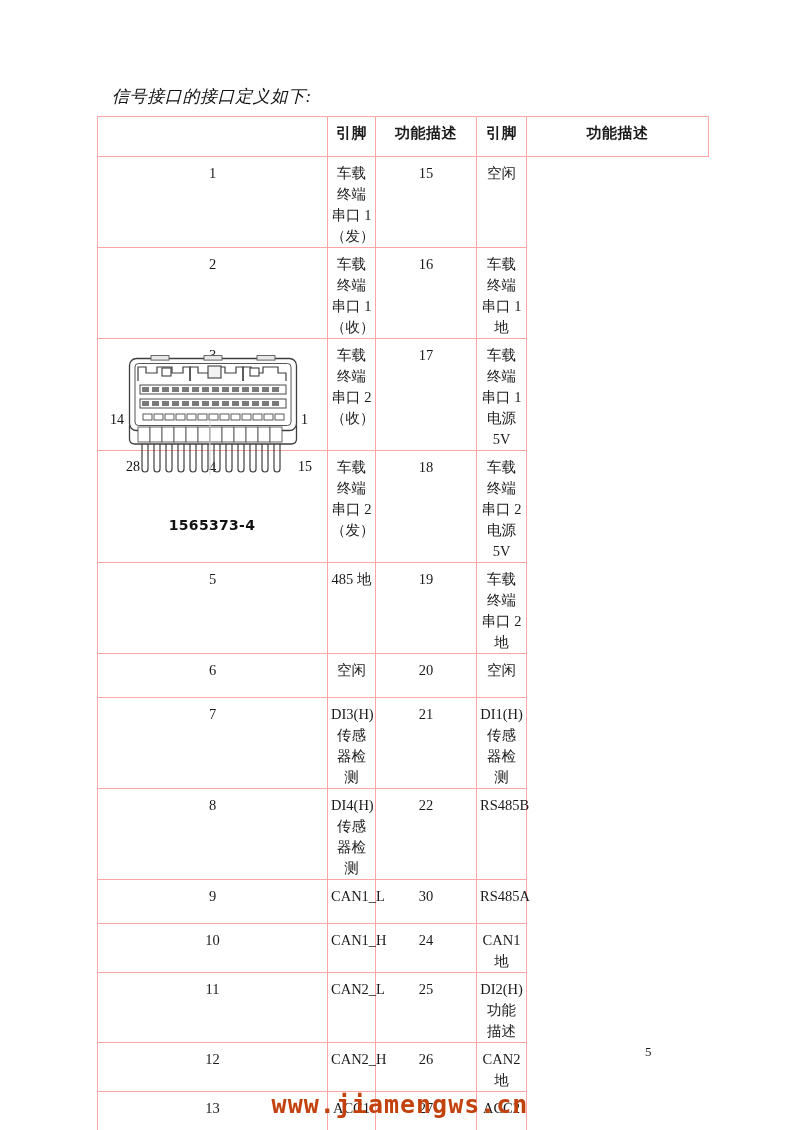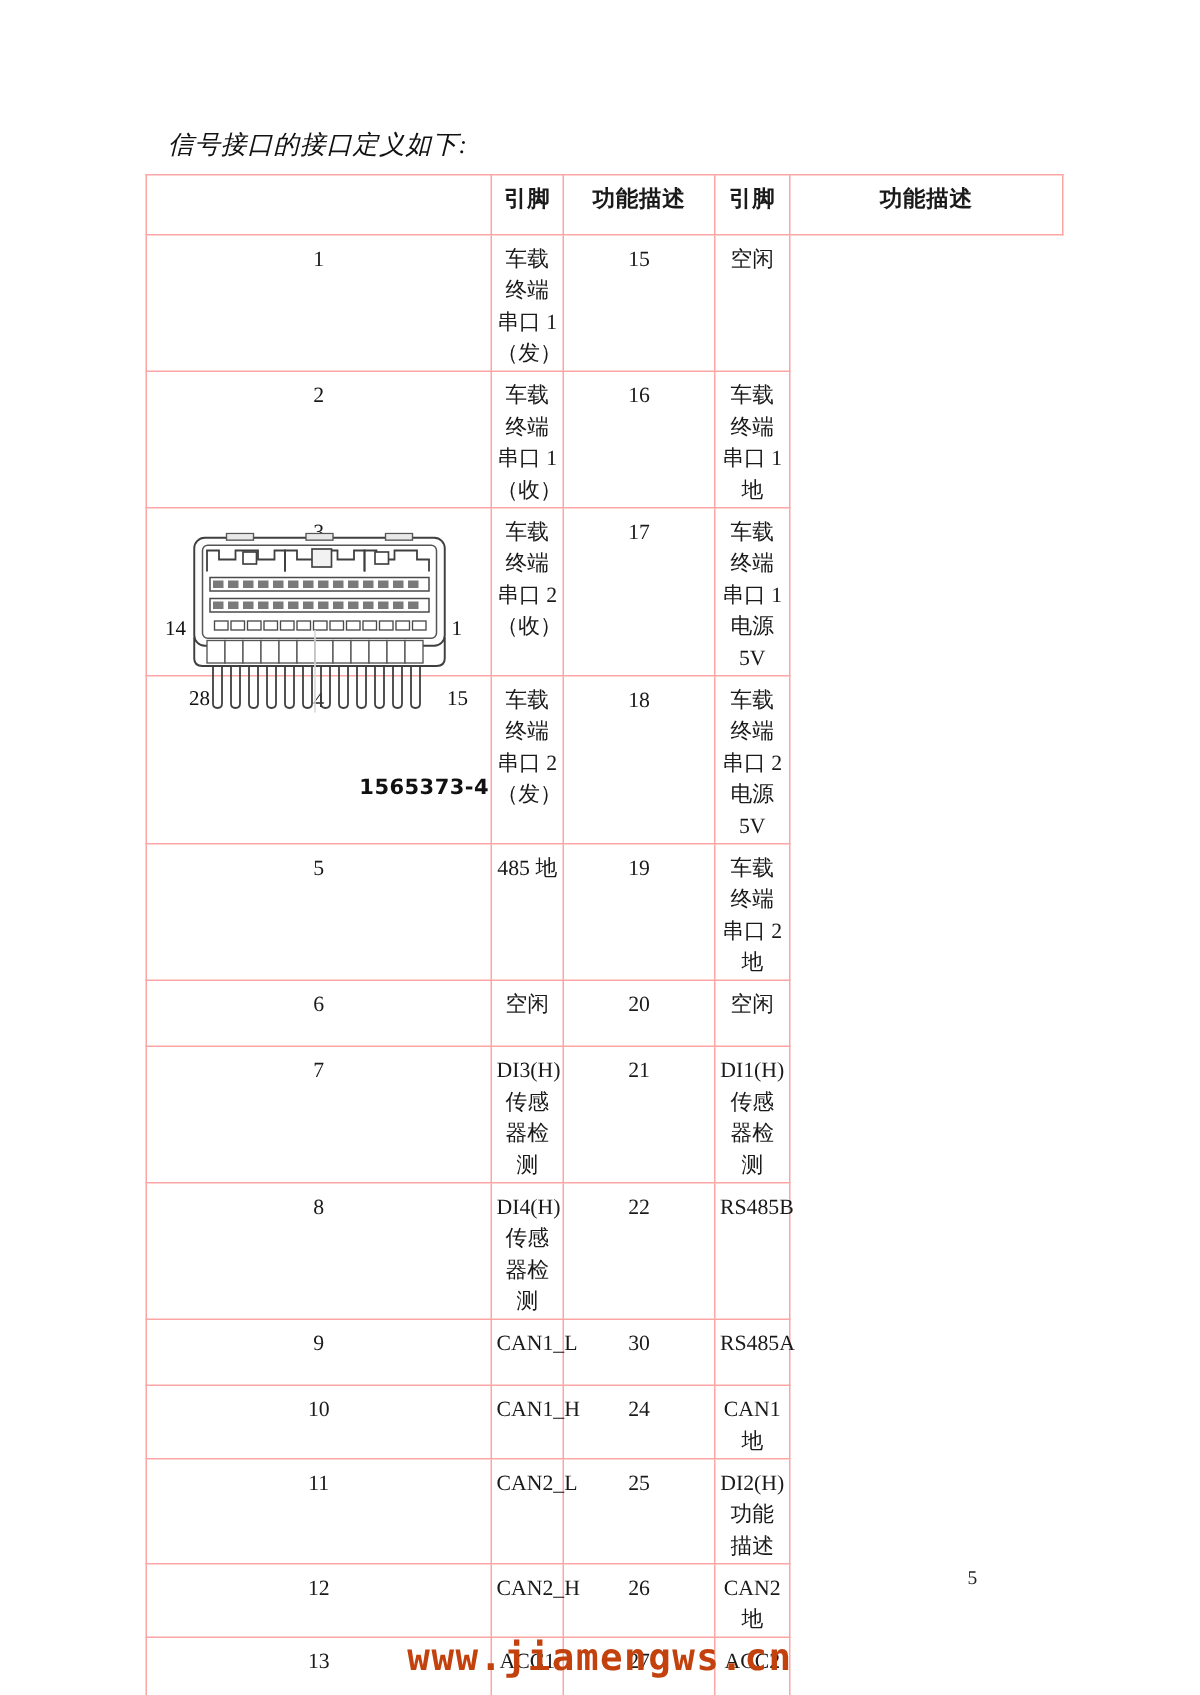--- a/index.html
+++ b/index.html
@@ -97,21 +97,21 @@
   .lbl-14 { left: 12px;  top: 25px; }
   .lbl-28 { left: 28px;  top: 72px; }
   .lbl-1  { left: 203px; top: 25px; }
   .lbl-15 { left: 200px; top: 72px; }
 
   .part-no {
     position: absolute;
     left: 0;
     top: 160px;
     width: 228px;
-    text-align: right;
+    text-align: center;
     font-family: "DejaVu Sans", "Liberation Sans", sans-serif;
     font-size: 14px;
     font-weight: 600;
     letter-spacing: 0.3px;
     color: #111;
   }
 
   .connector-svg {
     position: absolute;
     left: 28px;

